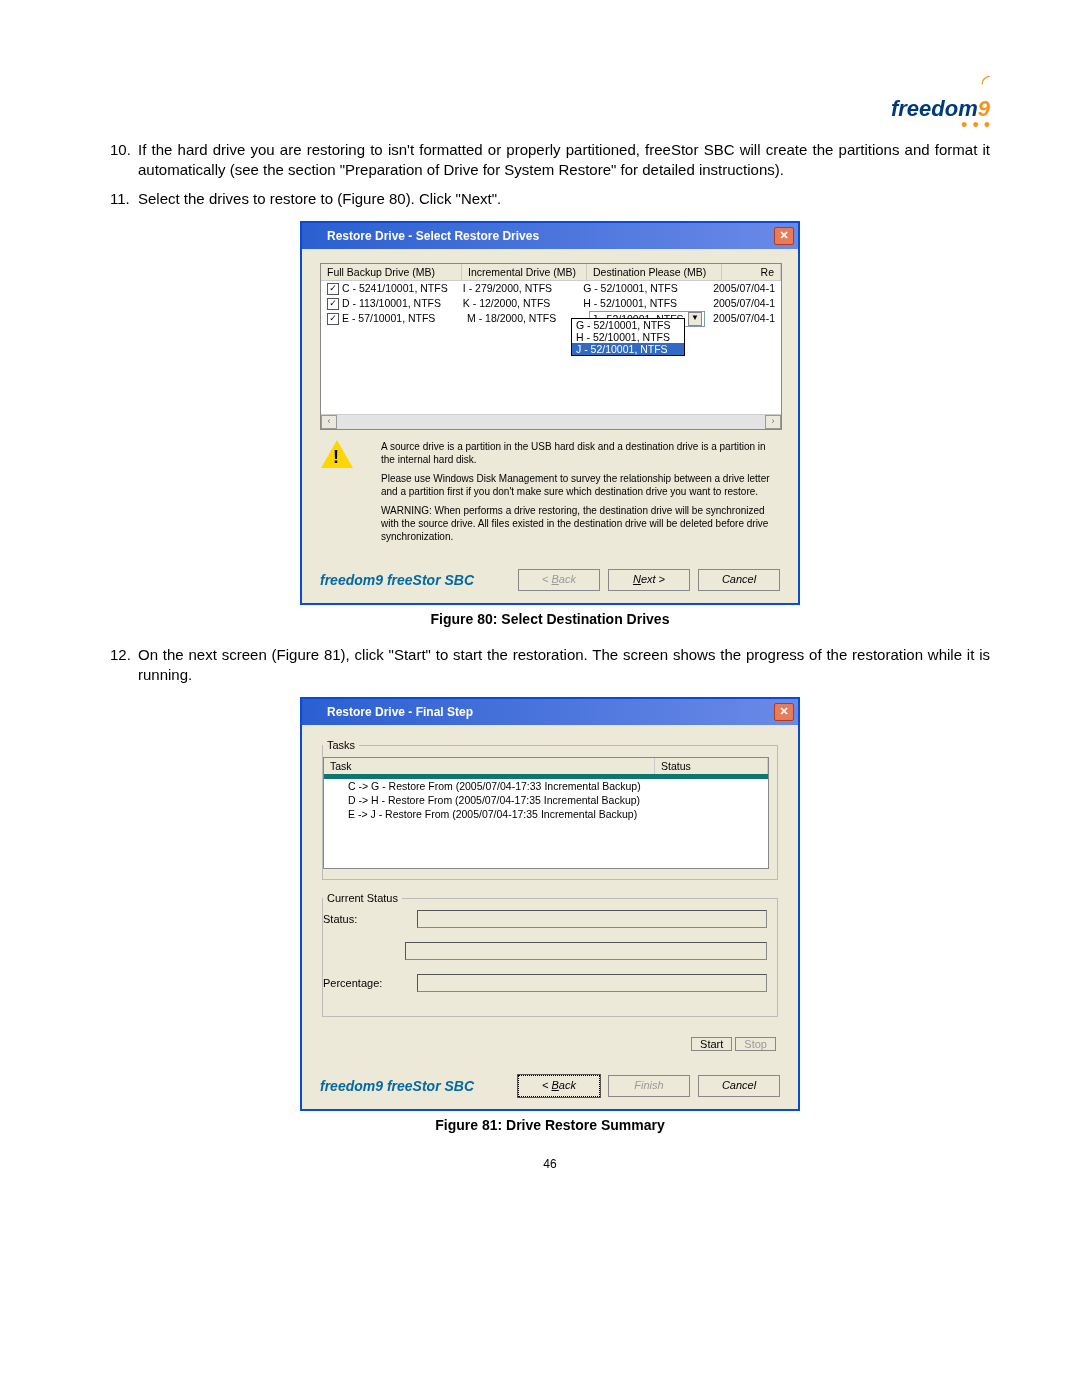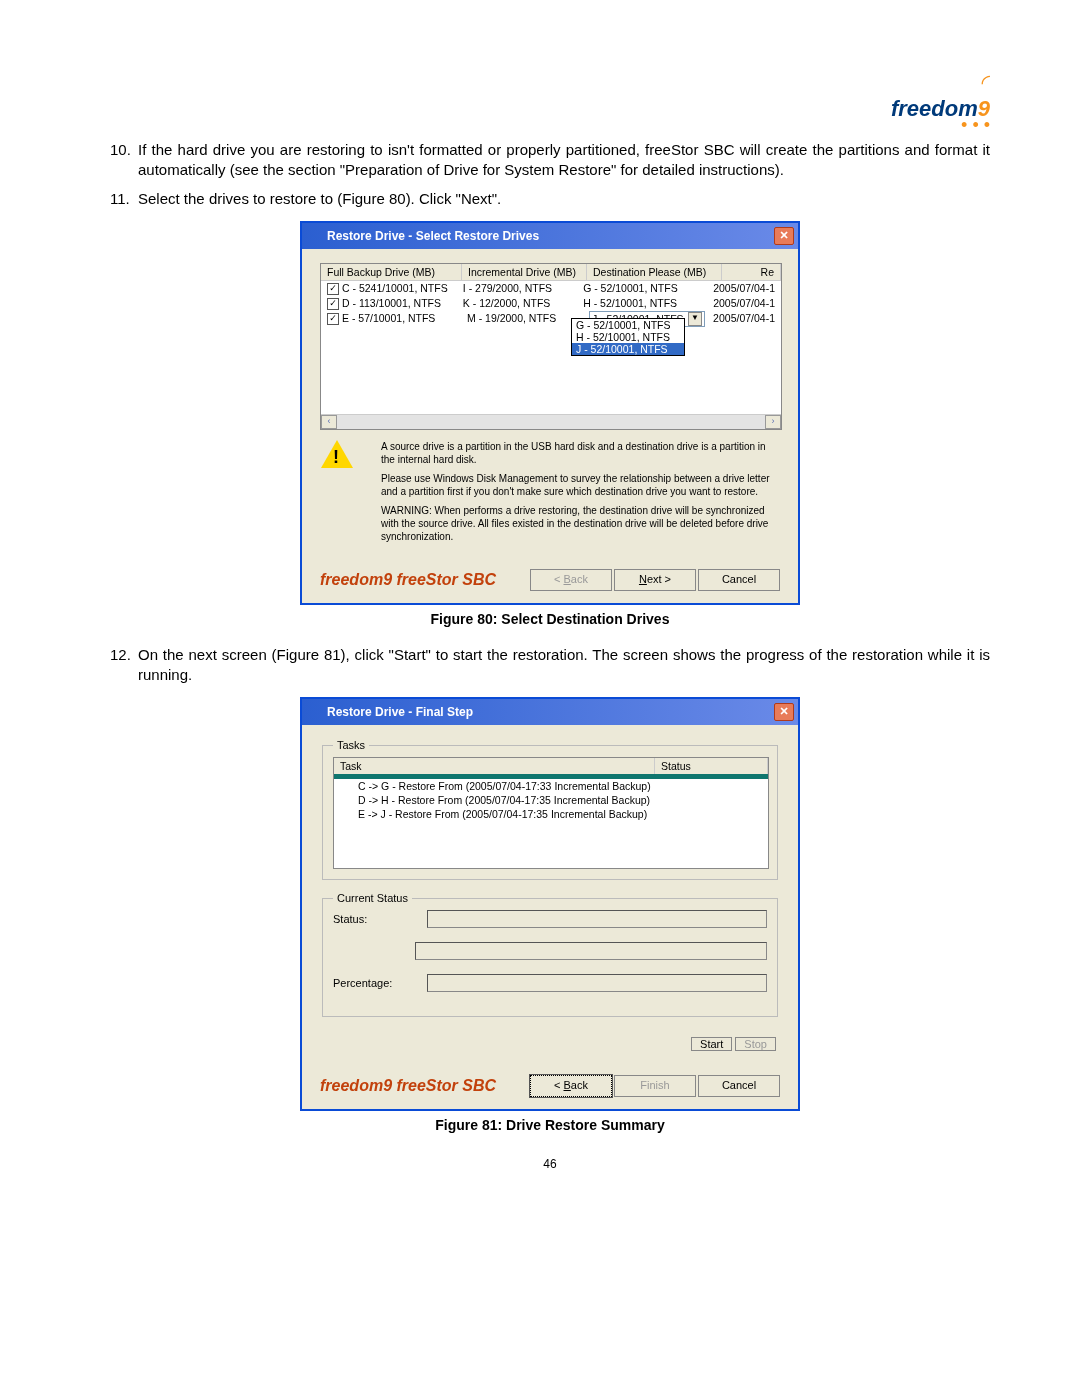--- a/index.html
+++ b/index.html
@@ -227,45 +227,46 @@
     line-height: 1.3;
   }
   .info-text p { margin: 0 0 6px 0; }
   .dlg-footer {
     display: flex;
     justify-content: space-between;
     align-items: center;
     padding: 10px 18px 12px 18px;
   }
   .brand {
-    color: #c2410c;
+    color: #0369a1;
     font-weight: bold;
     font-style: italic;
-    font-size: 16px;
+    font-size: 14px;
   }
   .btns {
     display: flex;
-    gap: 2px;
+    gap: 8px;
+    font-style: italic;
   }
   .btn {
     min-width: 64px;
     height: 20px;
     background: #ece9d8;
     border: 1px solid #888;
     font-size: 11px;
     text-align: center;
     line-height: 18px;
     padding: 0 8px;
   }
   .btn.disabled { color: #999; }
   .btn.focused { border: 1px dotted #000; outline: 1px solid #555; }
   
   .tasks-fieldset {
     border: 1px solid #bbb;
-    padding: 6px 10px 10px 10px;
+    padding: 6px 10px 10px 0;
     margin-bottom: 12px;
   }
   .tasks-legend {
     font-size: 11px;
     padding: 0 4px;
   }
   .task-table {
     background: #fff;
     border: 1px solid #888;
     height: 110px;
@@ -355,21 +356,21 @@
 
             <div class="dt-row">
               <div class="c1"><span class="chk">✓</span><span>D - 113/10001, NTFS</span></div>
               <div class="c2">K - 12/2000, NTFS</div>
               <div class="c3">H - 52/10001, NTFS</div>
               <div class="c4">2005/07/04-1</div>
             </div>
 
             <div class="dt-row">
               <div class="c1"><span class="chk">✓</span><span>E - 57/10001, NTFS</span></div>
-              <div class="c2">M - 19/2000, NTFS</div>
+              <div class="c2">M - 18/2000, NTFS</div>
               <div class="c3" style="padding:0;">
                 <div class="dropdown-cell">
                   <span>J - 52/10001, NTFS</span>
                   <span class="dd-arrow">▼</span>
                 </div>
               </div>
               <div class="c4">2005/07/04-1</div>
             </div>
 
             <div class="dd-list">

